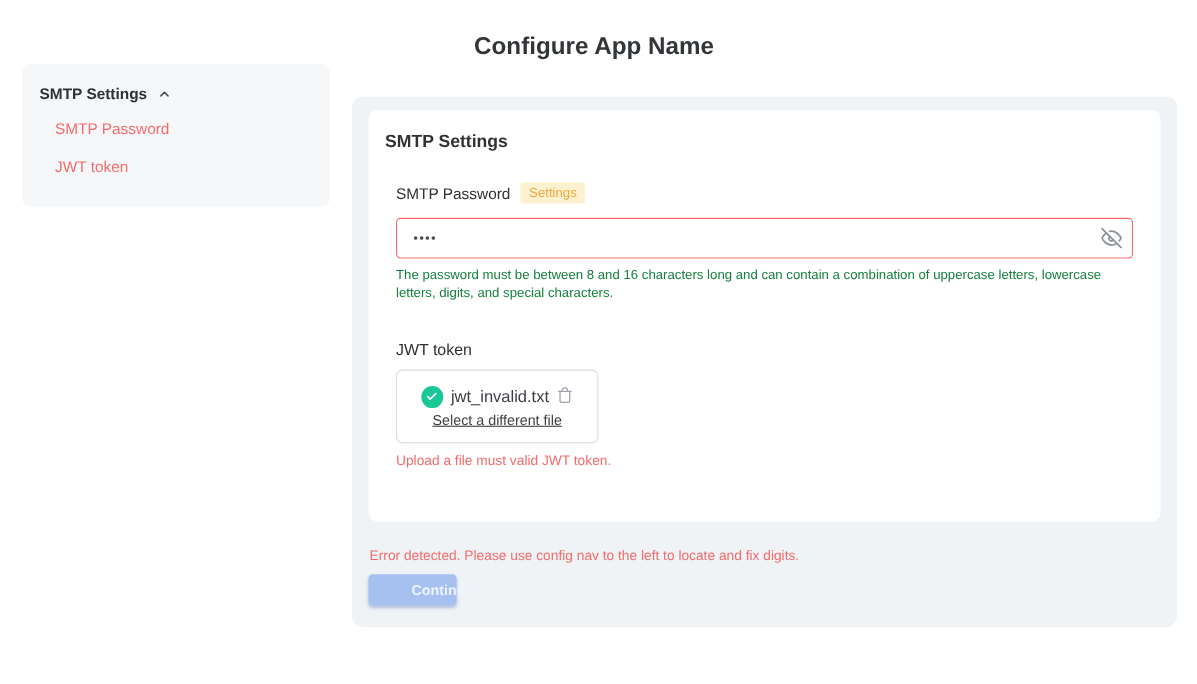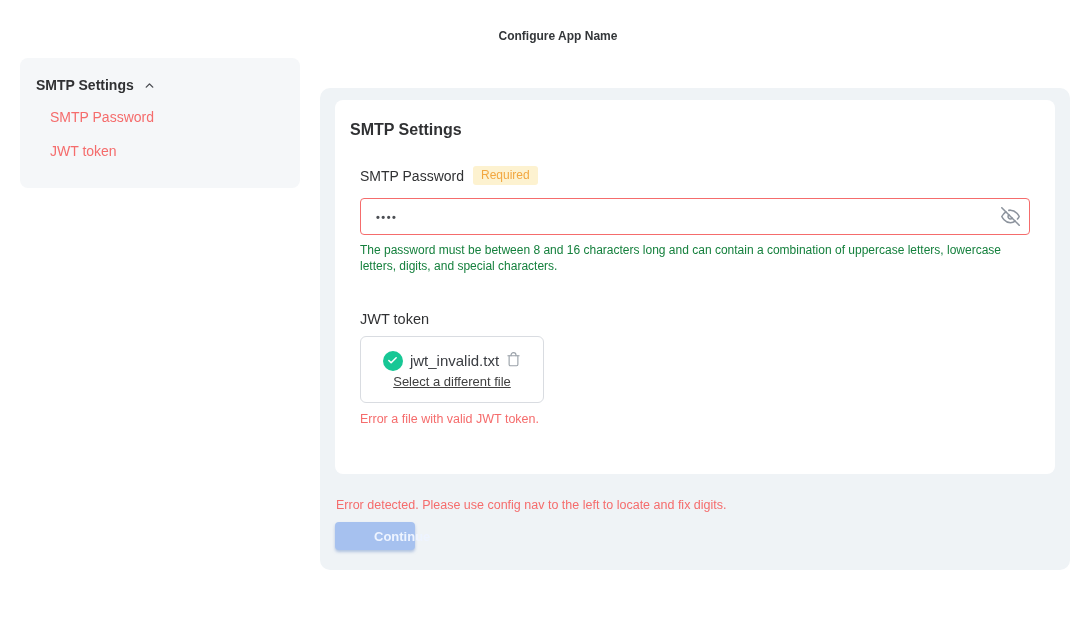--- a/index.html
+++ b/index.html
@@ -1,21 +1,21 @@
 <!DOCTYPE html>
 <html><head>
 <meta charset="utf-8">
 <style>
   * { margin:0; padding:0; box-sizing:border-box; }
   html,body { width:1088px; height:622px; background:#ffffff;
     font-family:"Liberation Sans", sans-serif; position:relative; overflow:hidden; }
 
   .page-title{
-    position:absolute; top:29px; left:558px; transform:translateX(-50%);
-    font-size:12px; font-weight:bold; color:#333639; white-space:nowrap;
+    position:absolute; top:29px; left:540px; transform:translateX(-50%);
+    font-size:22px; font-weight:bold; color:#333639; white-space:nowrap;
   }
 
   
   .sidebar{
     position:absolute; left:20px; top:58px; width:280px; height:130px;
     background:#f5f7f9; border-radius:8px; padding:19px 16px;
   }
   .sidebar-header{
     display:flex; align-items:center; gap:9px; cursor:pointer;
     font-size:14px; font-weight:bold; color:#303133;
@@ -109,21 +109,21 @@
   <div class="sidebar-item">JWT token</div>
 </div>
 
 <div class="panel">
   <div class="card">
     <div class="card-heading">SMTP Settings</div>
 
     <div class="form-body">
       <div class="label-row">
         <span class="field-label">SMTP Password</span>
-        <span class="required-badge">Required</span>
+        <span class="required-badge">Settings</span>
       </div>
 
       <div class="input-wrap">
         <input class="pw-input" type="text" value="••••" style="">
         <button class="eye-btn">
           <span>
             <svg width="19" height="19" viewBox="0 0 24 24" fill="none" stroke="#8c939d" stroke-width="2" stroke-linecap="round" stroke-linejoin="round">
               <path d="M17.94 17.94A10.07 10.07 0 0 1 12 20c-7 0-11-8-11-8a18.45 18.45 0 0 1 5.06-5.94M9.9 4.24A9.12 9.12 0 0 1 12 4c7 0 11 8 11 8a18.5 18.5 0 0 1-2.16 3.19m-6.72-1.07a3 3 0 1 1-4.24-4.24"></path>
               <line x1="1" y1="1" x2="23" y2="23"></line>
             </svg>
@@ -149,19 +149,19 @@
                 <polyline points="3 6 5 6 21 6"></polyline>
                 <path d="M19 6v14a2 2 0 0 1-2 2H7a2 2 0 0 1-2-2V6"></path>
                 <path d="M8 6V5a4 4 0 0 1 8 0v1"></path>
               </svg>
             </span>
           </button>
         </div>
         <a class="select-link">Select a different file</a>
       </div>
 
-      <div class="upload-error">Error a file with valid JWT token.</div>
+      <div class="upload-error">Upload a file must valid JWT token.</div>
     </div>
   </div>
 
   <div class="footer-error">Error detected. Please use config nav to the left to locate and fix digits.</div>
   <button class="continue-btn">Continue</button>
 </div>
 
 </body></html>

